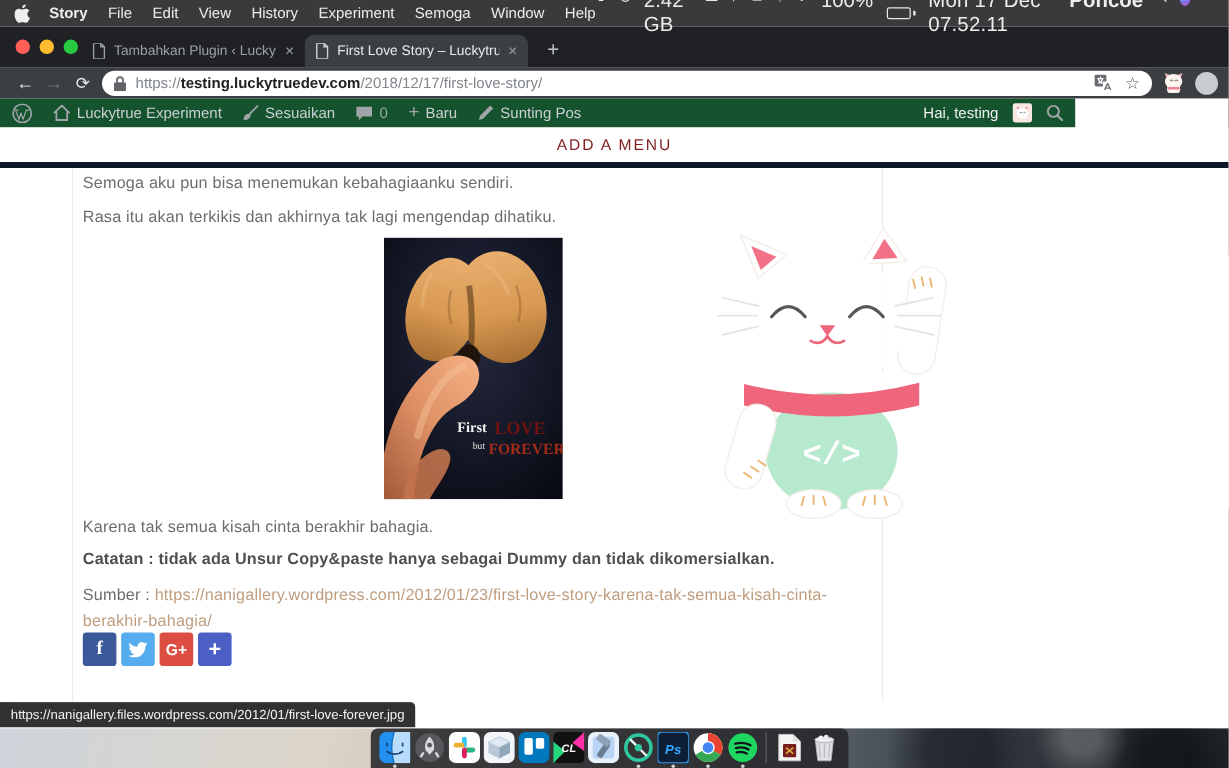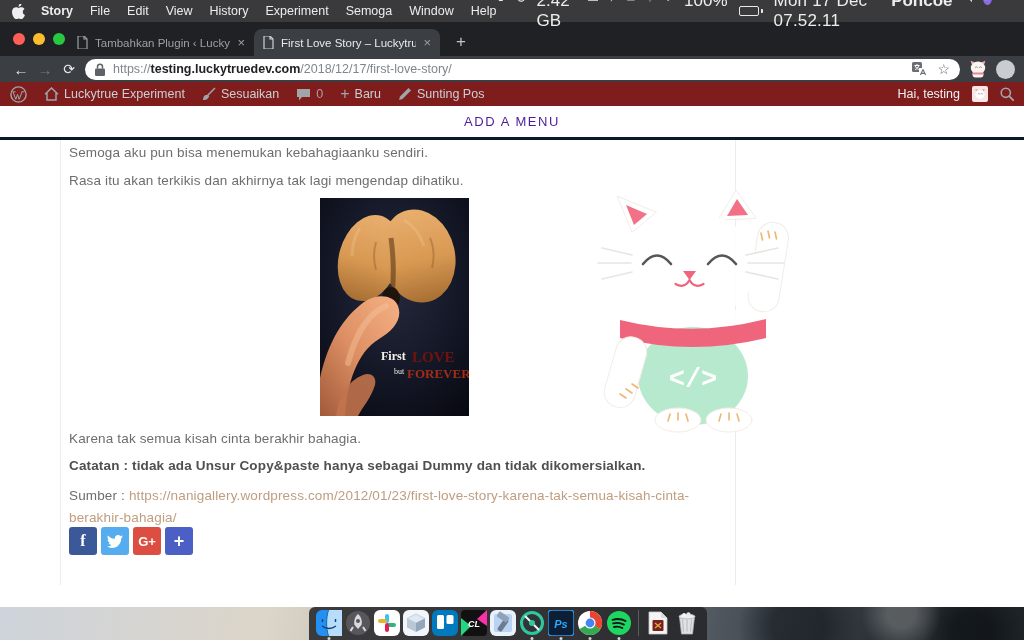--- a/index.html
+++ b/index.html
@@ -44,31 +44,31 @@
     display:flex; align-items:center; padding:0 9px; z-index:48; }
   .navbtn { width:24px; display:flex; justify-content:center; align-items:center; }
   .omnibox { flex:1; height:21px; background:#fff; border-radius:11px; margin:0 8px 0 4px;
     display:flex; align-items:center; padding:0 10px; font-size:12.5px; }
   .omnibox .scheme, .omnibox .path { color:#80868b; }
   .omnibox .host { color:#202124; font-weight:bold; }
   .omni-right { margin-left:auto; display:flex; align-items:center; gap:10px; }
   .avatar-btn { width:19px; height:19px; border-radius:50%; background:#c9cdd2; margin-left:8px; }
 
   
-  .wpbar { position:absolute; top:82px; left:0; width:1024px; height:24px; background:#7f1d1d;
+  .wpbar { position:absolute; top:82px; left:0; width:896px; height:24px; background:#14532d;
     display:flex; align-items:center; padding:0 10px; gap:17px; color:#c9cfd4; font-size:12.5px; z-index:47; }
   .wpitem { display:flex; align-items:center; gap:5px; cursor:pointer; }
   .wpbar .right { margin-left:auto; display:flex; align-items:center; gap:12px; }
   .wp-avatar { width:16px; height:16px; border-radius:2px; background:#f7e8e3; display:flex; align-items:center; justify-content:center; }
   .greeting { color:#eef1f3; }
 
   
   .page { position:absolute; top:106px; left:0; width:1024px; height:501px; background:#fff; overflow:hidden; }
   .menu-header { position:absolute; top:0; left:0; width:100%; height:34px; display:flex; align-items:center;
-    justify-content:center; color:#4c1d95; font-size:13px; letter-spacing:1.6px; border-bottom:3px solid #0f172a; }
+    justify-content:center; color:#7f1d1d; font-size:13px; letter-spacing:1.6px; border-bottom:5px solid #0f172a; }
   .vline { position:absolute; top:34px; height:445px; width:1px; background:#ececec; z-index:1; }
   .vline.l { left:60px; } .vline.v-r { left:735px; }
   .para { position:absolute; left:69px; color:#6d6d6d; font-size:13.5px; letter-spacing:.15px; }
   .para.bold { color:#4f4f4f; font-weight:bold; }
   .src-link { color:#bf9d7e; text-decoration:none; cursor:pointer; }
   .post-img { position:absolute; left:320px; top:92px; width:149px; height:284px; z-index:2; }
   .cat-wrap { position:absolute; left:596px; top:80px; width:202px; height:248px; z-index:2; opacity:.94; }
 
   .share-row { position:absolute; left:69px; top:421px; display:flex; gap:4px; z-index:2; }
   .share-btn { width:28px; height:28px; border-radius:3px; display:flex; align-items:center; justify-content:center;
@@ -360,20 +360,21 @@
       <span class="share-btn fb">f</span>
       <span class="share-btn tw">
         <svg width="16" height="13" viewBox="0 0 16 13">
             <path fill="#fff" d="M16 1.5 c-.6.3-1.2.5-1.9.6 .7-.4 1.2-1 1.4-1.8 -.6.4-1.3.6-2.1.8 -.6-.6-1.5-1.1-2.4-1.1 -1.8 0-3.3 1.5-3.3 3.3 0 .3 0 .5.1.7 -2.7-.1-5.2-1.4-6.8-3.4 -.3.5-.4 1-.4 1.7 0 1.1.6 2.1 1.5 2.7 -.6 0-1.1-.2-1.5-.4 0 1.6 1.1 2.9 2.6 3.2 -.3.1-.6.1-.9.1 -.2 0-.4 0-.6-.1 .4 1.3 1.6 2.3 3.1 2.3 -1.1.9-2.6 1.4-4.1 1.4 -.3 0-.5 0-.8 0 1.5.9 3.2 1.5 5 1.5 6 0 9.3-5 9.3-9.3 v-.4 c.7-.5 1.3-1.1 1.8-1.8z"></path>
           </svg>
       </span>
       <span class="share-btn gp">G+</span>
       <span class="share-btn at">+</span>
     </div>
 
+    <div class="status-tip">https://nanigallery.files.wordpress.com/2012/01/first-love-forever.jpg</div>
   </div>
 
   <div class="desktop">
     <div class="dock">
       <span class="dock-icon running">
         <svg width="26" height="26" viewBox="0 0 26 26">
             <rect width="26" height="26" rx="6" fill="#2291f2"></rect>
             <path d="M12.5 0 H26 V26 H12.5 C10 18 10 8 12.5 0 Z" fill="#b8dcfb"></path>
             <path d="M12.5 0 C10 8 10 18 12.5 26" stroke="#1668b0" stroke-width="1" fill="none"></path>
             <path d="M6 16 q7 5 14 0" stroke="#16416e" stroke-width="1.4" fill="none"></path>

